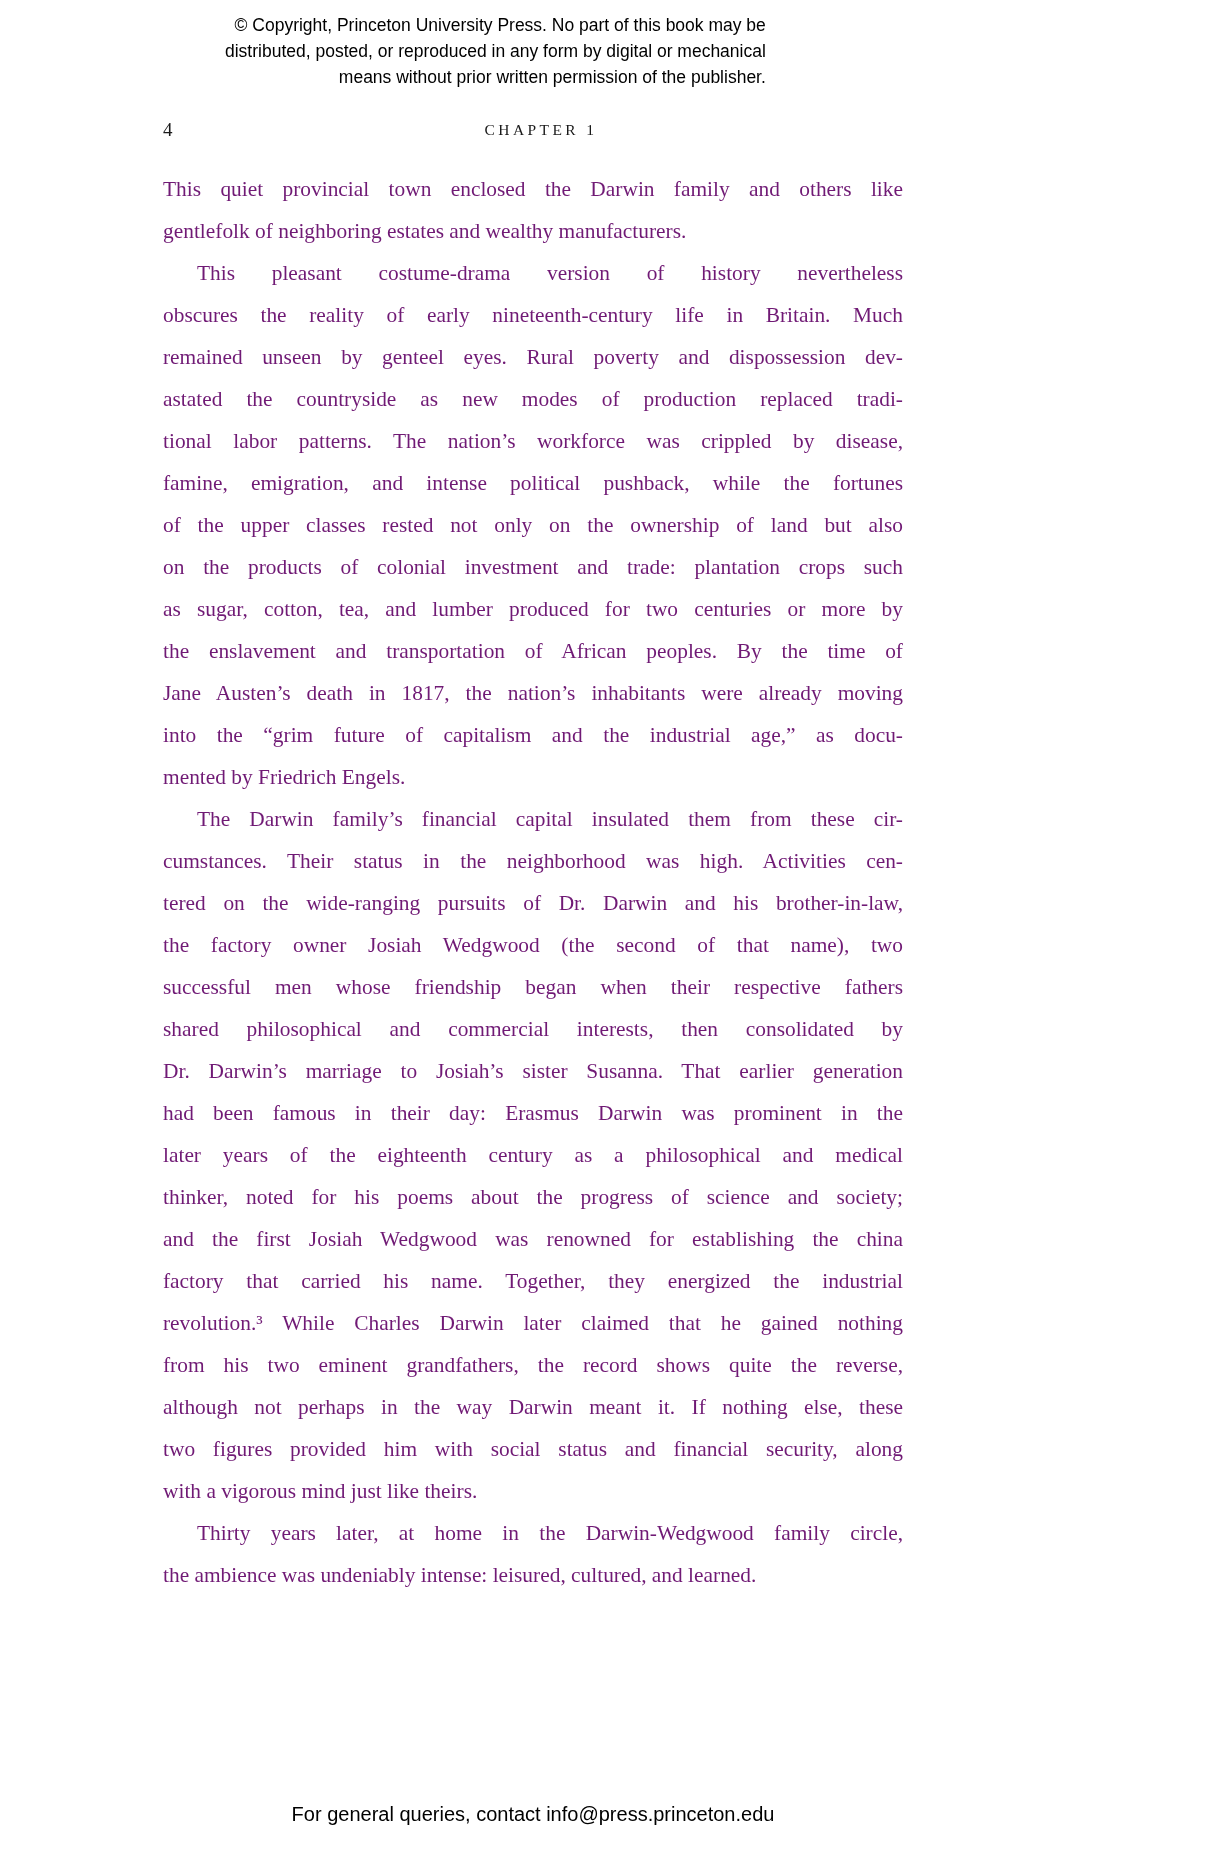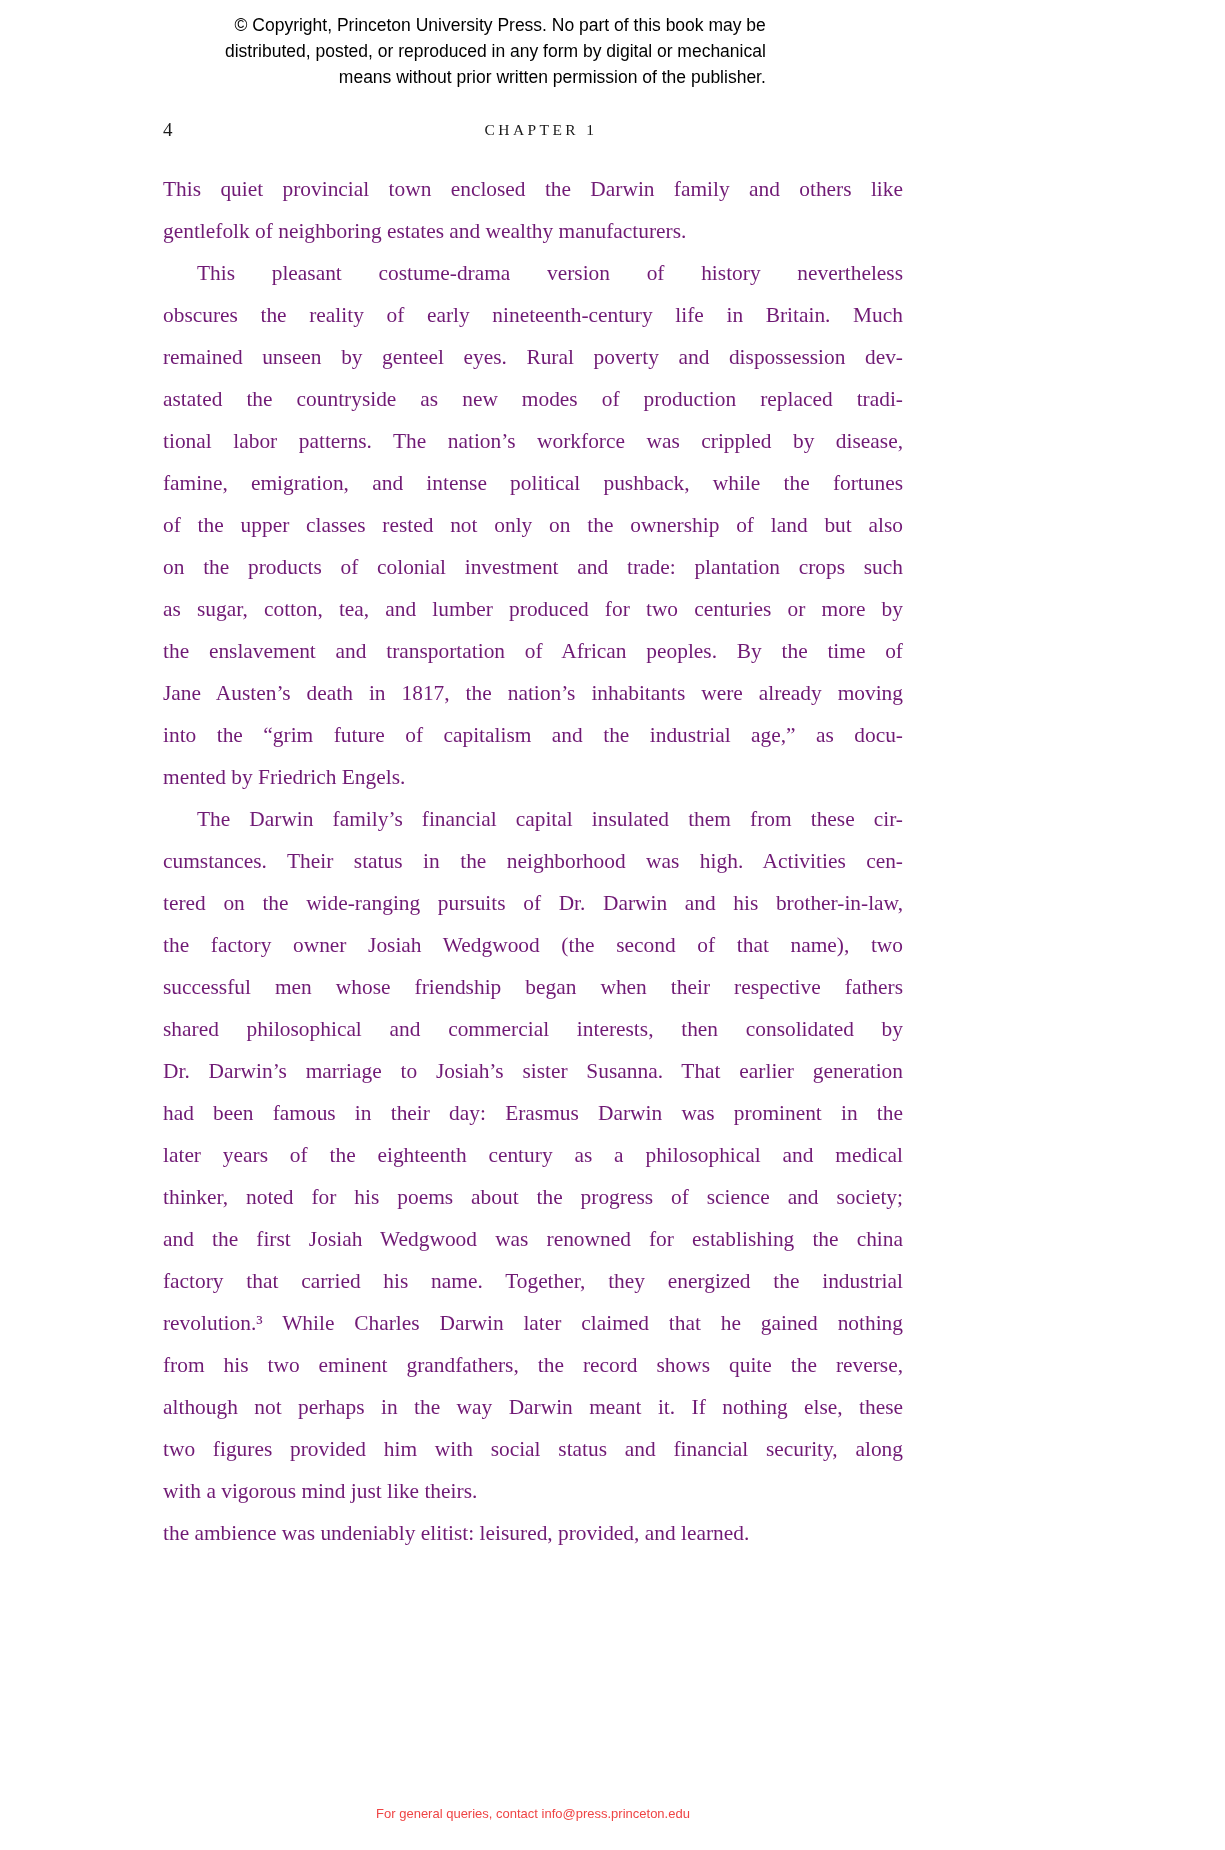--- a/index.html
+++ b/index.html
@@ -49,22 +49,22 @@
     text-justify: inter-word;
     white-space: normal;
   }
   .line.last { text-align-last: left; }
   .line.indent { text-indent: 34px; }
 
   .footer {
     position: absolute; left: 163px; top: 1801px; width: 740px;
     text-align: center;
     font-family: "Liberation Sans", sans-serif;
-    font-size: 13px; line-height: 26px;
-    color: #ef4444;
+    font-size: 20px; line-height: 26px;
+    color: #000000;
   }
 </style>
 </head>
 <body>
 
 <div class="page">
 
   <div class="copyright">
     <div>© Copyright, Princeton University Press. No part of this book may be</div>
     <div>distributed, posted, or reproduced in any form by digital or mechanical</div>
@@ -109,19 +109,20 @@
         <div class="line">thinker, noted for his poems about the progress of science and society;</div>
         <div class="line">and the first Josiah Wedgwood was renowned for establishing the china</div>
         <div class="line">factory that carried his name. Together, they energized the industrial</div>
         <div class="line">revolution.³ While Charles Darwin later claimed that he gained nothing</div>
         <div class="line">from his two eminent grandfathers, the record shows quite the reverse,</div>
         <div class="line">although not perhaps in the way Darwin meant it. If nothing else, these</div>
         <div class="line">two figures provided him with social status and financial security, along</div>
         <div class="line last">with a vigorous mind just like theirs.</div>
       </div>
       <div class="para">
-        <div class="line last">the ambience was undeniably elitist: leisured, provided, and learned.</div>
+        <div class="line indent">Thirty years later, at home in the Darwin-Wedgwood family circle,</div>
+        <div class="line last">the ambience was undeniably intense: leisured, cultured, and learned.</div>
       </div>
     </div>
 
   <div class="footer">For general queries, contact info@press.princeton.edu</div>
 
 </div>
 
 </body></html>

